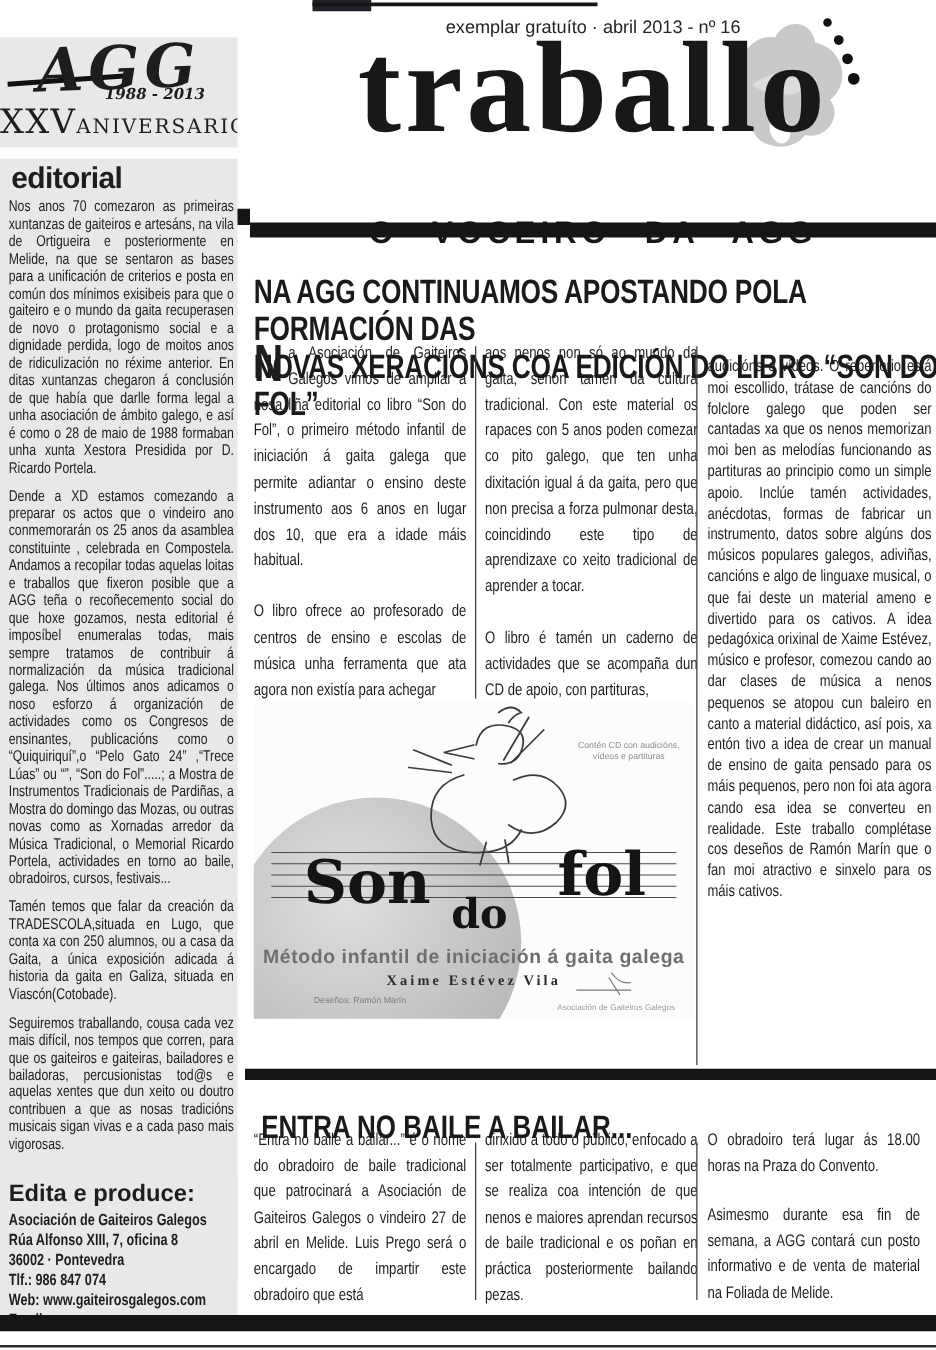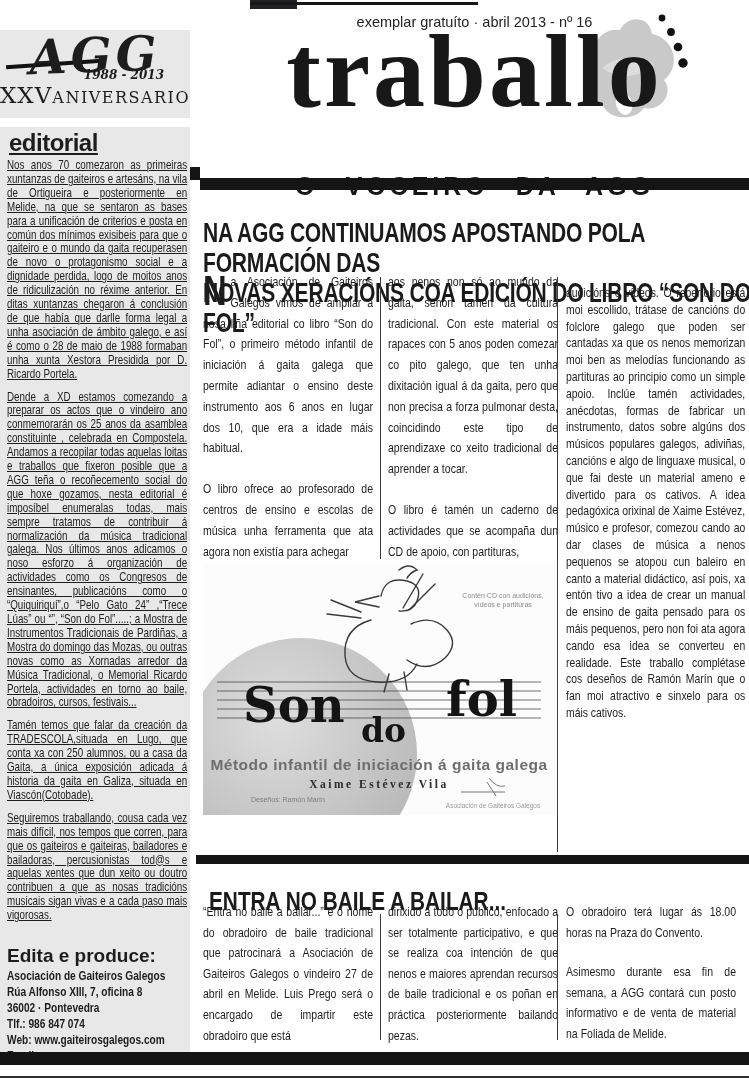--- a/index.html
+++ b/index.html
@@ -9,24 +9,24 @@
   
   .panel{position:absolute;left:0;width:190px;background:#e8e8e8;box-sizing:border-box;}
   #logoBox{top:30px;height:88px;text-align:center;overflow:hidden;}
   .logo-agg{font-family:"DejaVu Serif",serif;font-style:italic;font-weight:bold;
             font-size:48px;line-height:46px;letter-spacing:4px;margin-top:2px;transform:rotate(-2deg);}
   .logo-strike{position:absolute;left:6px;top:32px;width:96px;height:4px;background:#111;
                transform:rotate(-4deg);}
   .logo-years{font-family:"DejaVu Serif",serif;font-style:italic;font-weight:bold;
               font-size:12px;text-align:right;margin:-10px 26px 0 0;}
   .logo-anniv{font-family:"DejaVu Serif",serif;margin-top:0;}
-  .logo-anniv .xxv{font-size:23px;letter-spacing:1px;}
+  .logo-anniv .xxv{font-size:27px;letter-spacing:1px;}
   .logo-anniv .anniv{font-size:16px;letter-spacing:1.5px;}
 
-  #editorialBox{top:127px;height:896px;overflow:hidden;padding:3px 0 0 7px;text-decoration:underline;}
+  #editorialBox{top:127px;height:896px;overflow:hidden;padding:3px 0 0 7px;}
   #editorialBox h2{margin:0 0 3px 2px;font-size:24px;line-height:26px;letter-spacing:-0.5px;}
   .ed-text{width:228px;transform:scaleX(0.79);transform-origin:0 0;
            font-size:12.4px;line-height:13.9px;text-align:justify;}
   .ed-text p{margin:0 0 9px 0;}
 
   #editaBox{top:940px;height:112px;overflow:hidden;padding:6px 0 0 7px;}
   #editaBox h3{margin:0 0 2px 0;font-size:19px;line-height:20px;}
   .edita-lines{width:230px;transform:scaleX(0.78);transform-origin:0 0;
                font-size:13px;line-height:16px;font-weight:bold;}
   .edita-lines p{margin:0;}

